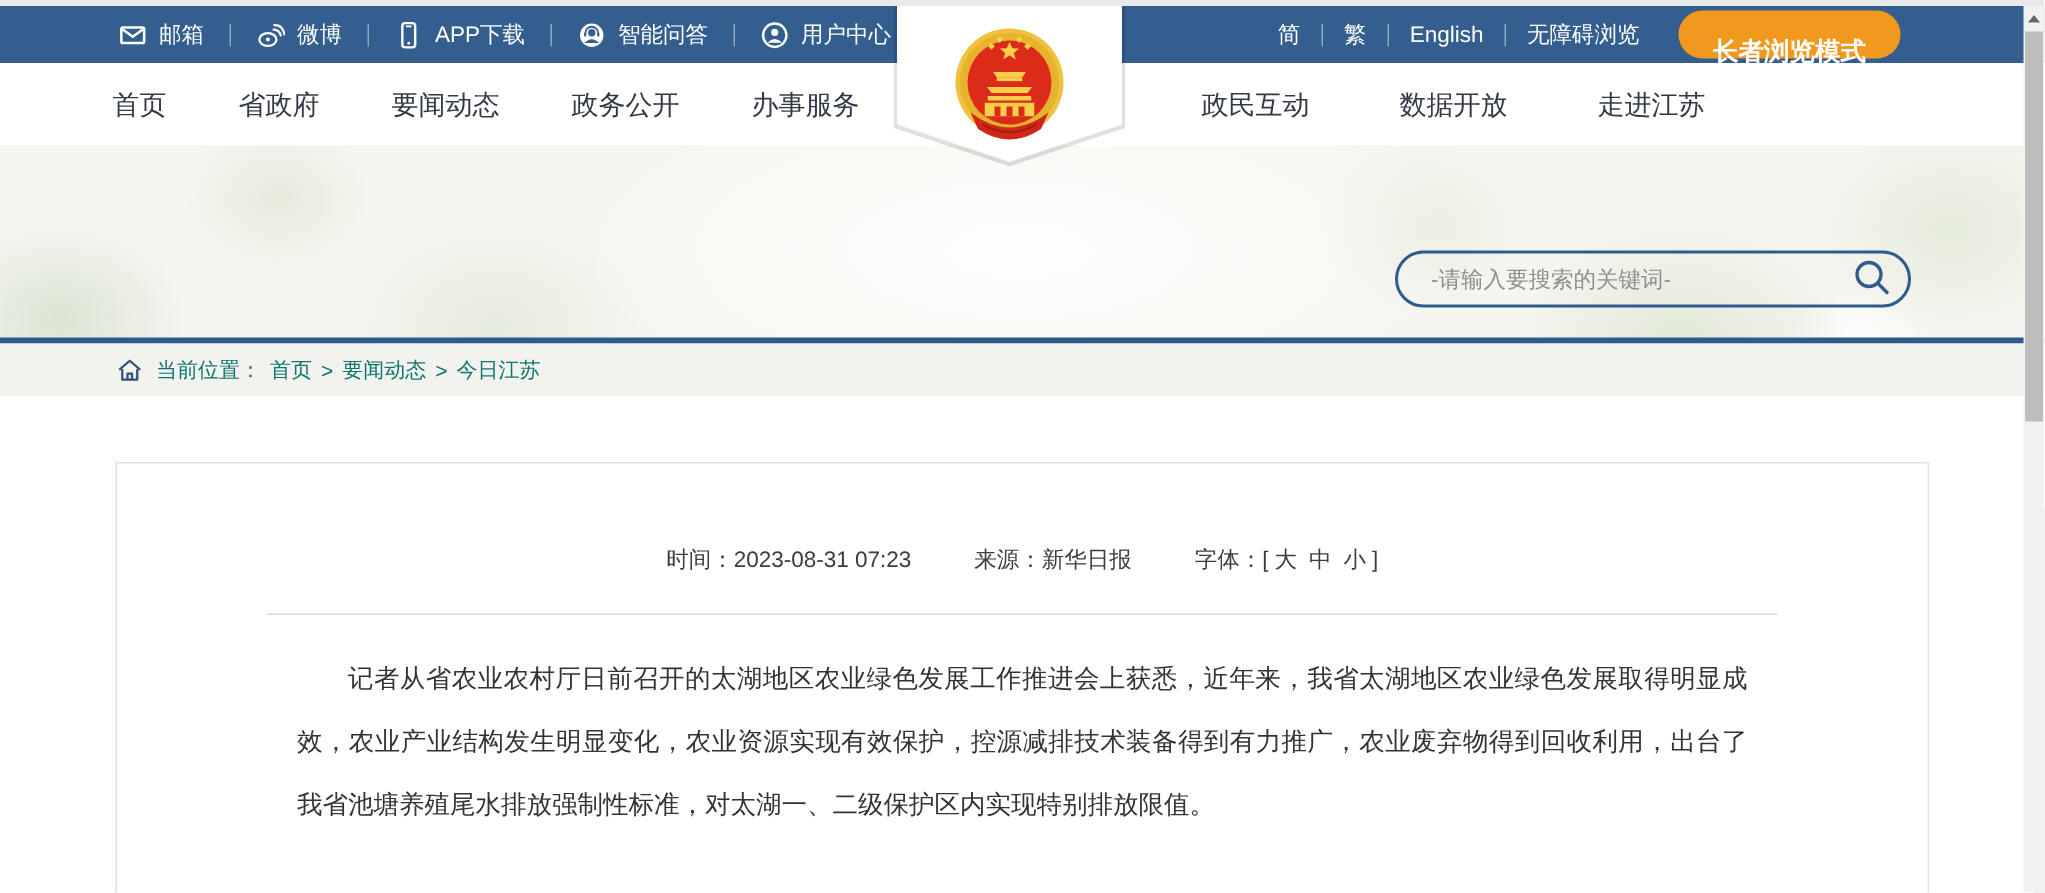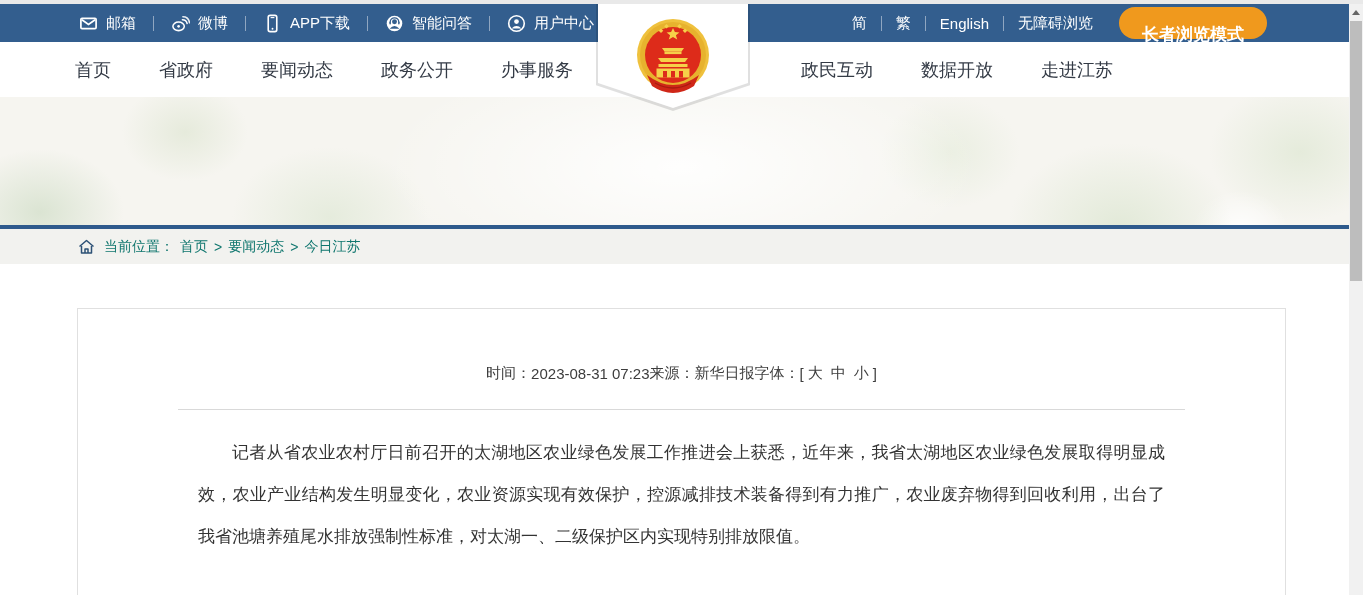--- a/index.html
+++ b/index.html
@@ -19,21 +19,21 @@
   .tb-right { margin-left:auto; margin-right:96px; display:flex; align-items:center; font-size:15px; }
   .lang-item { padding:0 14px; cursor:pointer; white-space:nowrap; }
   .elder-btn { margin-left:12px; background:#f0991d; color:#fff; font-weight:bold; font-size:17px;
                border:none; border-radius:16px; height:31px; padding:16px 23px; cursor:pointer; white-space:nowrap;
                font-family:inherit; }
   .tb-icon svg { display:block; }
 
   
   .navbar { position:absolute; top:42px; left:0; width:100%; height:55px; background:#fff; }
   .nav-left { position:absolute; left:75px; top:0; height:55px; display:flex; align-items:center; gap:48px; }
-  .nav-right { position:absolute; left:801px; top:0; height:55px; display:flex; align-items:center; gap:48px; }
+  .nav-right { position:absolute; left:801px; top:0; height:55px; display:flex; align-items:center; gap:60px; }
   .nav-item { font-size:18px; color:#333a45; cursor:pointer; white-space:nowrap; }
 
   
   .badge { position:absolute; left:598px; top:4px; width:150px; height:104px; background:#fff;
            clip-path:polygon(0 0,100% 0,100% 76%,50% 100%,0 76%); z-index:6; }
   .badge-shadow { position:absolute; left:596px; top:4px; width:154px; height:107px; background:rgba(0,0,0,.12);
            clip-path:polygon(0 0,100% 0,100% 76%,50% 100%,0 76%); z-index:5; }
   .emblem { position:absolute; left:37px; top:13px; }
 
   
@@ -66,21 +66,21 @@
               display:flex; align-items:center; padding-left:78px; font-size:14px; color:#0f766e; }
   .crumb-label { margin-left:9px; white-space:nowrap; }
   .crumb-link { margin-left:6px; cursor:pointer; white-space:nowrap; }
   .crumb-sep { margin-left:6px; }
 
   
   .main { position:absolute; top:264px; left:0; width:100%; height:331px; background:#fff; }
   .card { position:absolute; left:77px; top:44px; width:1209px; height:430px; background:#fff;
           border:1px solid #e0e0e0; padding-top:31px; }
   .article-title { text-align:center; font-size:28px; line-height:40px; color:#333; font-weight:600; letter-spacing:1px; }
-  .meta { margin-top:24px; display:flex; justify-content:center; align-items:center; 
+  .meta { margin-top:24px; display:flex; justify-content:center; align-items:center; gap:42px;
           font-size:15px; color:#3d3d3d; }
   .meta-group { display:flex; align-items:center; white-space:nowrap; }
   .font-size-opt { cursor:pointer; margin:0 4px; }
   .divider { margin:26px 100px 0 100px; border-top:1px solid #d9d9d9; }
   .article-body { margin:22px 120px 0 120px; font-size:17px; line-height:42px; color:#333;
                   text-align:justify; text-indent:2em; }
 
   
   .scrollbar { position:absolute; right:0; top:4px; width:14px; height:591px; background:#f1f1f1; z-index:30; }
   .sb-arrow { width:14px; height:16px; display:flex; align-items:center; justify-content:center; cursor:pointer; }
@@ -222,20 +222,31 @@
           <rect x="36" y="42" width="7" height="9" rx="2"></rect>
           <line x1="26" y1="33" x2="26" y2="56"></line>
         </svg>
       </span>
       <div class="brand-text">
         <div class="site-name">江苏省人民政府</div>
         <div class="site-url">www.jiangsu.gov.cn</div>
       </div>
     </div>
 
+    <div class="search">
+      <input type="text" placeholder="-请输入要搜索的关键词-" style="">
+      <button class="search-btn">
+        <span>
+          <svg width="28" height="28" viewBox="0 0 28 28">
+              <circle cx="12" cy="12" r="8" fill="none" stroke="#2e5c8e" stroke-width="2.2"></circle>
+              <line x1="18" y1="18" x2="24" y2="24" stroke="#2e5c8e" stroke-width="2.2" stroke-linecap="round"></line>
+            </svg>
+        </span>
+      </button>
+    </div>
 
     <div class="banner-line"></div>
   </div>
 
   <div class="crumbbar">
     <span style="display:flex;">
       <svg width="17" height="16" viewBox="0 0 17 16" fill="none" stroke="#2d5176" stroke-width="1.5" stroke-linejoin="round">
         <path d="M1.5 7.5 L8.5 1.5 L15.5 7.5"></path>
         <path d="M3.5 7 V14 H13.5 V7"></path>
         <path d="M7 14 V10 h3 v4"></path>

